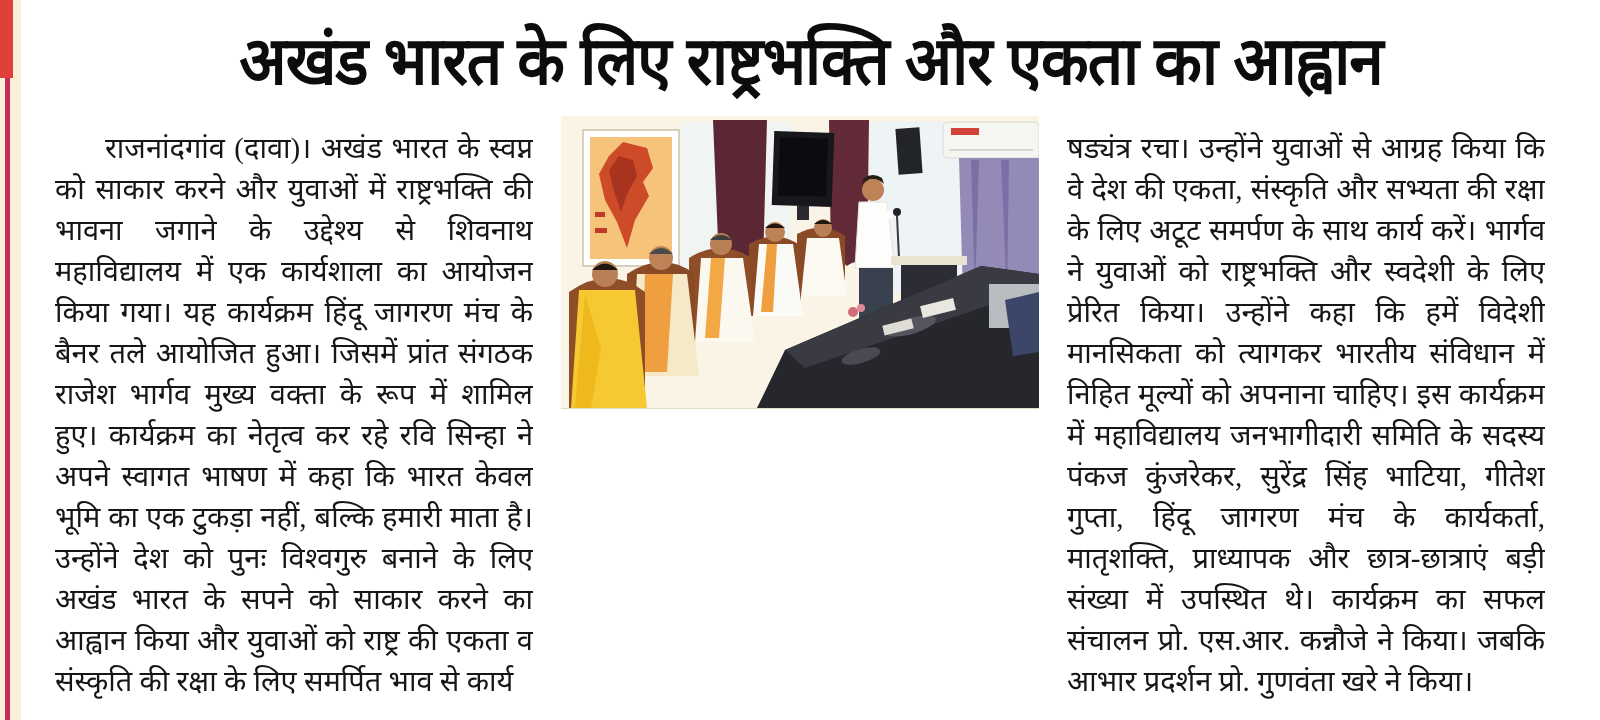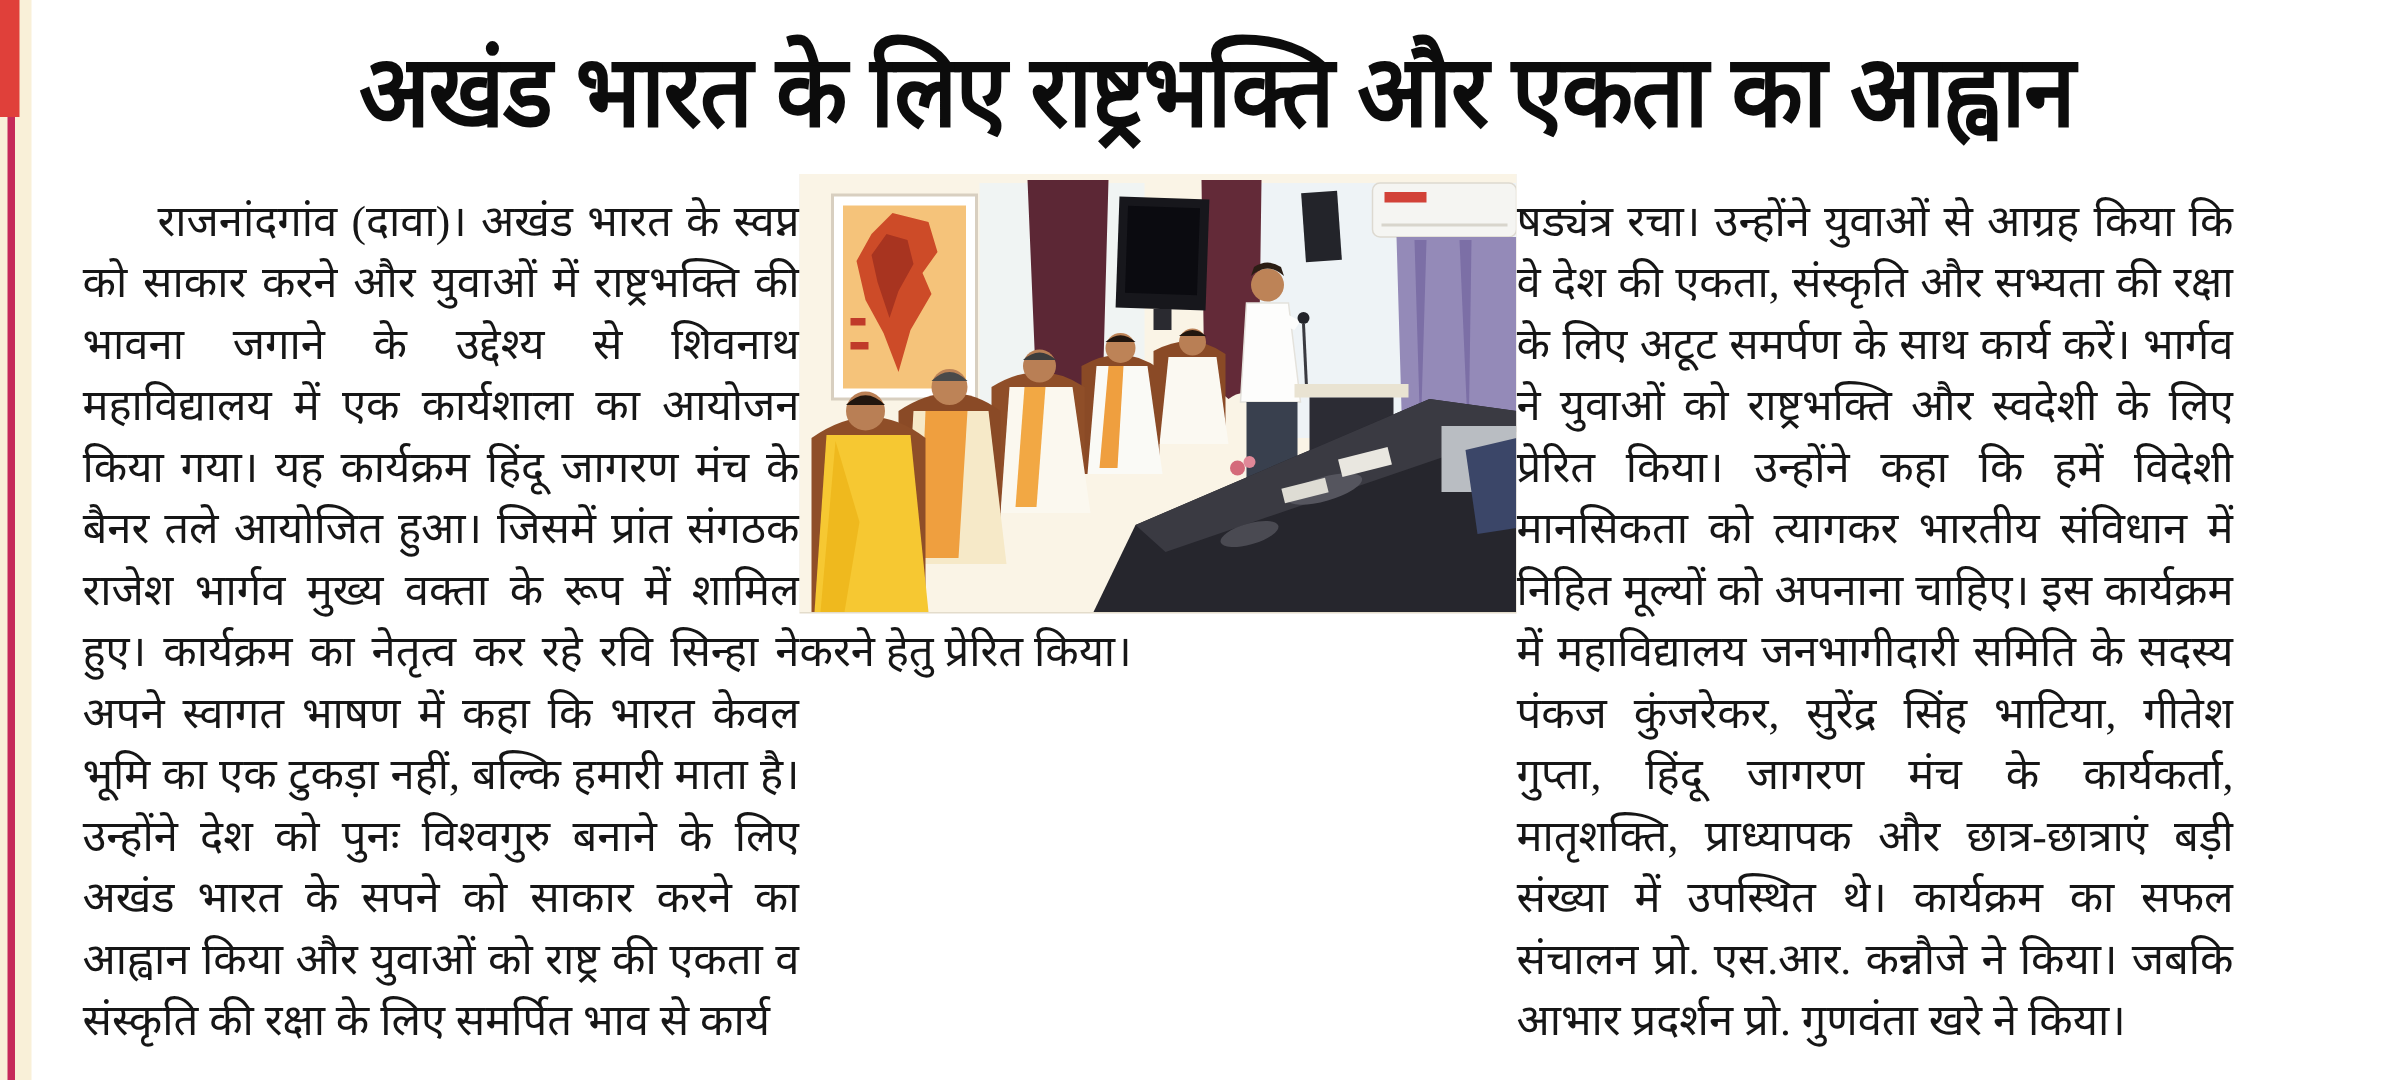--- a/index.html
+++ b/index.html
@@ -14,21 +14,21 @@
   .headline {
     position: absolute; left: 60px; right: 38px; top: 8px; height: 100px;
     display: flex; align-items: center; justify-content: center;
     font-family: "Liberation Sans", "DejaVu Sans", sans-serif;
     font-size: 62px; font-weight: 800; color: #0c0c0c;
     letter-spacing: -1px; white-space: nowrap; transform: scaleY(1.08);
   }
 
   .columns {
     position: absolute; left: 55px; top: 116px; width: 1492px; height: 590px;
-    display: flex; 
+    display: flex; gap: 28px;
   }
   .col { width: 478px; overflow: hidden; }
   .col-pad { padding-top: 12px; }
 
   .para {
     font-size: 29px; line-height: 41px; text-align: justify; color: #161616;
   }
   .para.indent { text-indent: 50px; }
 
   .photo-frame {
@@ -148,20 +148,19 @@
           <circle cx="292" cy="196" r="5" fill="#d46a7a"></circle>
           <circle cx="300" cy="192" r="4" fill="#e08898"></circle>
         </g>
 
         <g>
           <rect x="428" y="168" width="50" height="44" fill="#b9bdc2"></rect>
           <path d="M444,184 L478,176 L478,236 L452,240 Z" fill="#3b4668"></path>
         </g>
       </svg>
     </figure>
-    <p class="para">करने हेतु प्रेरित किया।</p>
   </div>
 
   <div class="col col-pad">
     <p class="para">षड्यंत्र रचा। उन्होंने युवाओं से आग्रह किया कि वे देश की एकता, संस्कृति और सभ्यता की रक्षा के लिए अटूट समर्पण के साथ कार्य करें। भार्गव ने युवाओं को राष्ट्रभक्ति और स्वदेशी के लिए प्रेरित किया। उन्होंने कहा कि हमें विदेशी मानसिकता को त्यागकर भारतीय संविधान में निहित मूल्यों को अपनाना चाहिए। इस कार्यक्रम में महाविद्यालय जनभागीदारी समिति के सदस्य पंकज कुंजरेकर, सुरेंद्र सिंह भाटिया, गीतेश गुप्ता, हिंदू जागरण मंच के कार्यकर्ता, मातृशक्ति, प्राध्यापक और छात्र-छात्राएं बड़ी संख्या में उपस्थित थे। कार्यक्रम का सफल संचालन प्रो. एस.आर. कन्नौजे ने किया। जबकि आभार प्रदर्शन प्रो. गुणवंता खरे ने किया।</p>
   </div>
 
 </div>
 
 </body></html>

